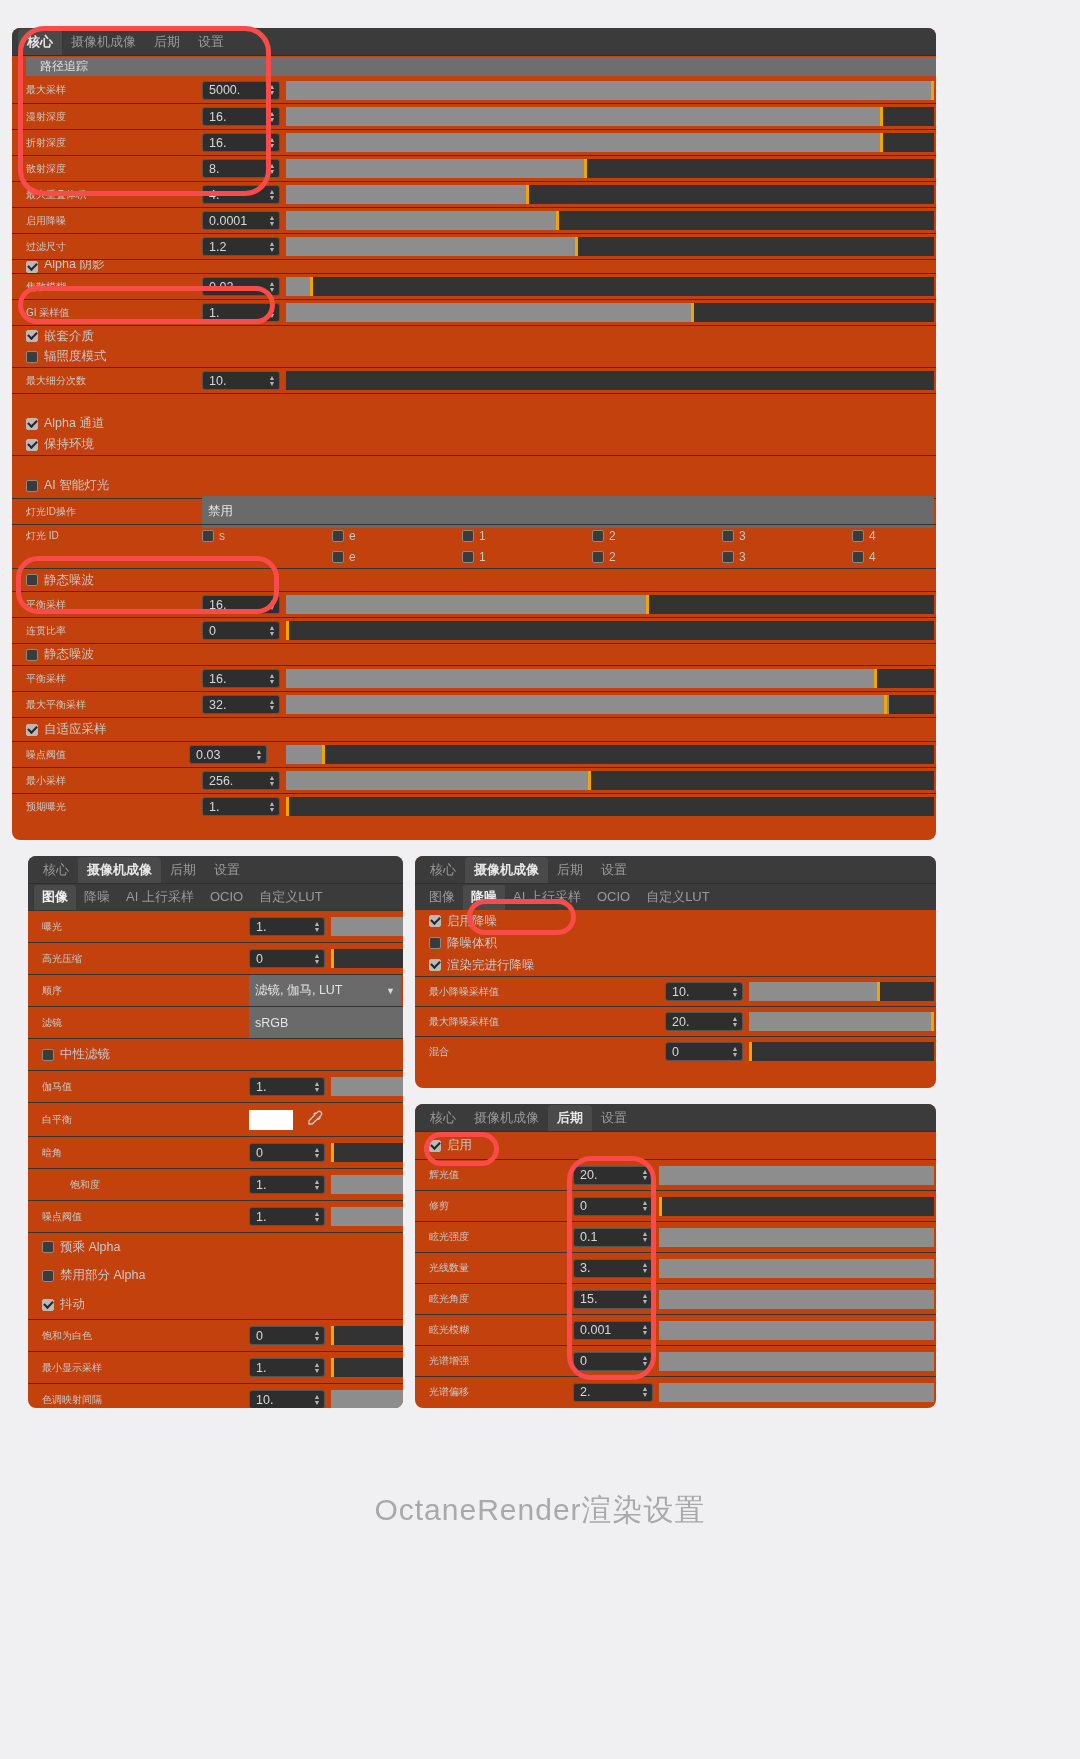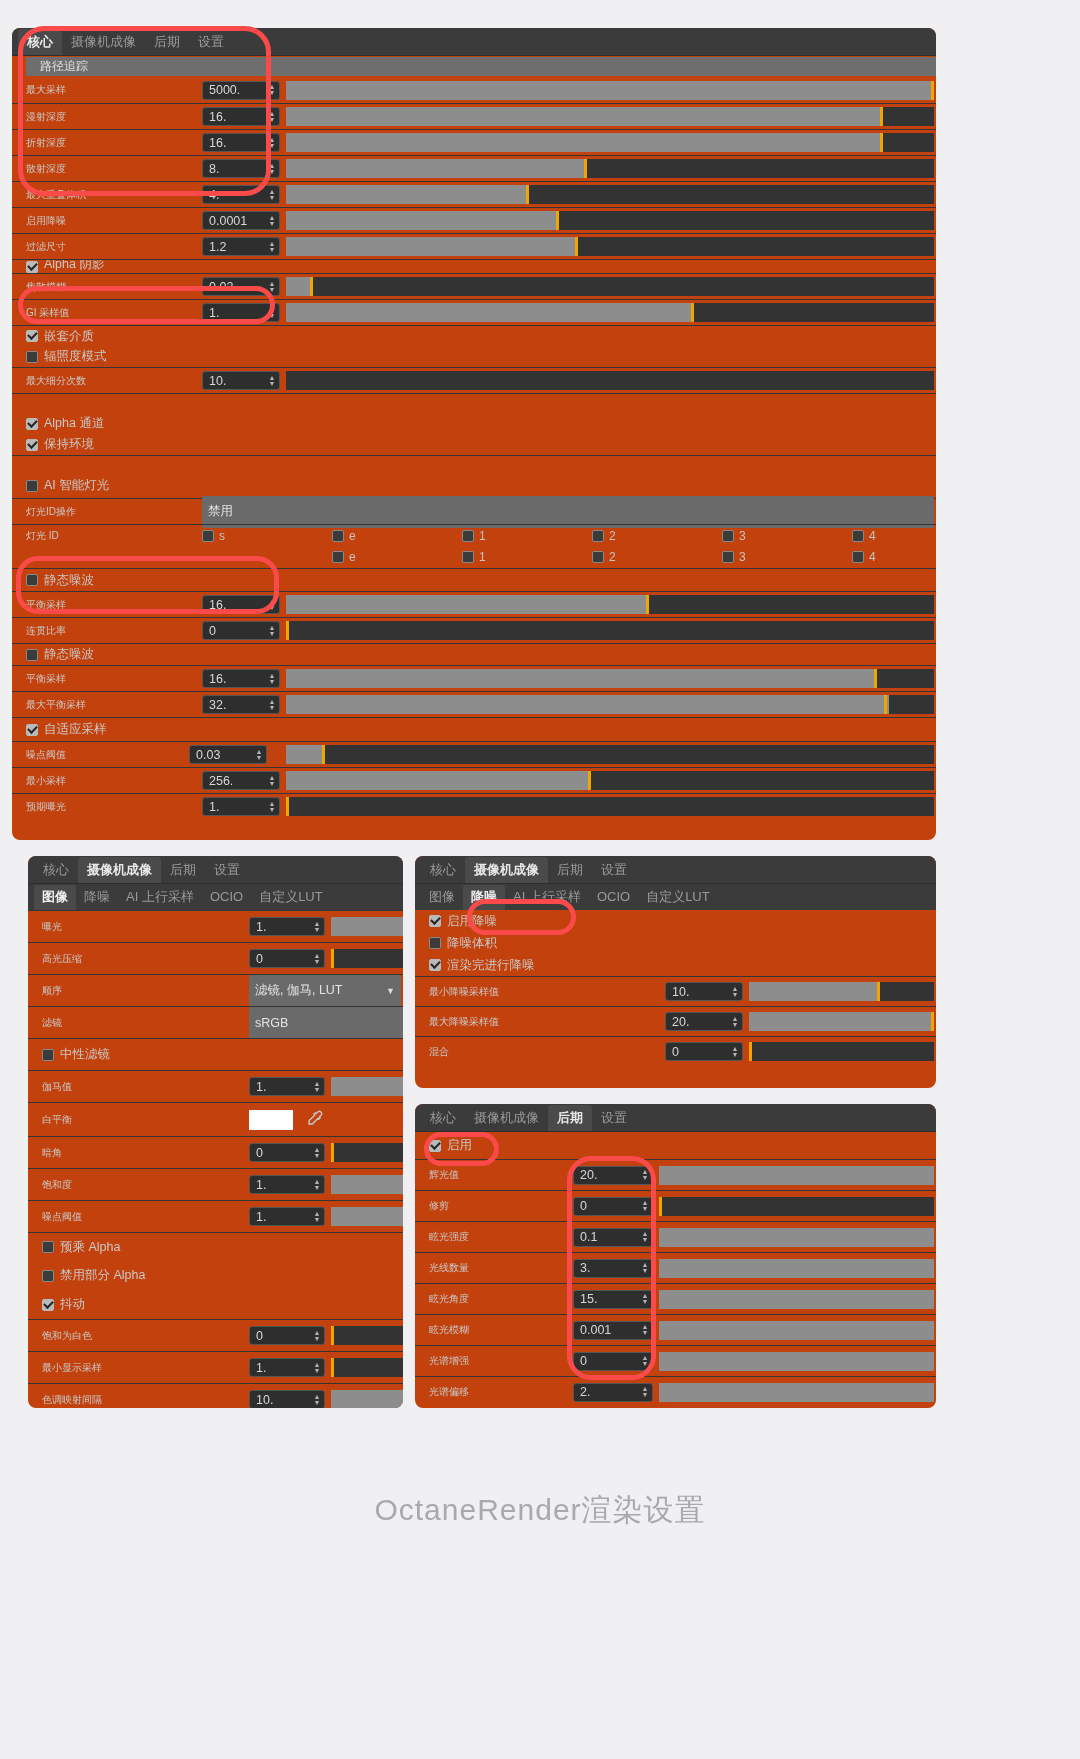--- a/index.html
+++ b/index.html
@@ -573,21 +573,21 @@
       <div class="spin" style="left:221px; width:76px;">
         <span class="v">0</span>
         <span class="arrows">▲<br>▼</span>
       </div>
       <div class="sl" style="left:303px; width:100px;">
         <div class="fill" style="width:0%"></div>
           <div class="knob" style="left:0"></div>
       </div>
     </div>
 
-    <div class="row" style="height:32px;">
+    <div class="row" style="height:32px;padding-left:28px;">
       <div class="lbl">饱和度</div>
       <div class="spin" style="left:221px; width:76px;">
         <span class="v">1.</span>
         <span class="arrows">▲<br>▼</span>
       </div>
       <div class="sl" style="left:303px; width:100px;">
         <div class="fill" style="width:100%"></div>
       </div>
     </div>
 

